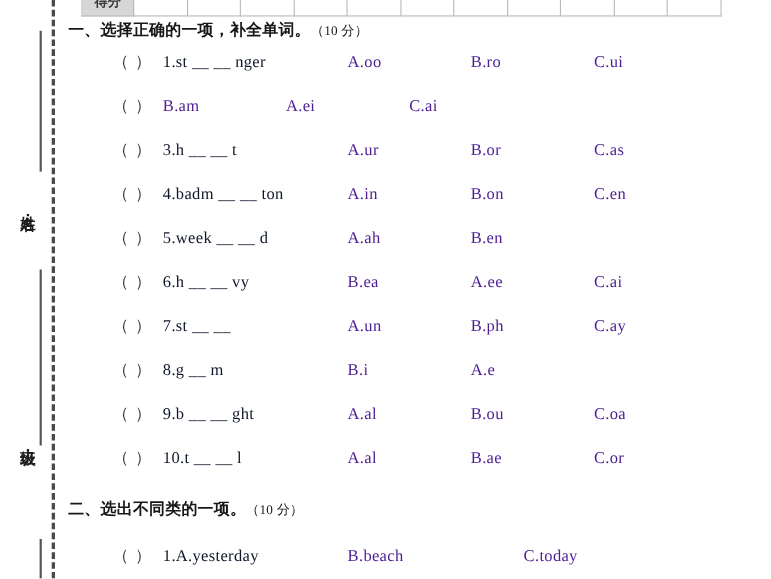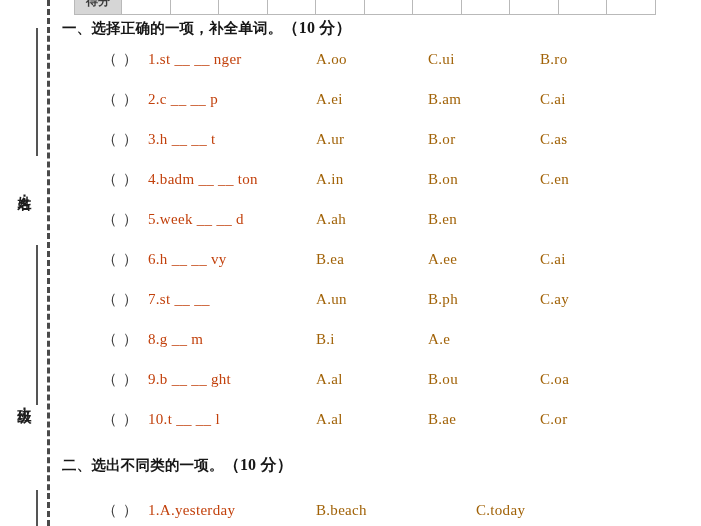--- a/index.html
+++ b/index.html
@@ -89,22 +89,22 @@
   .section-title {
     font-family: "DejaVu Sans", sans-serif;
     font-size: 14.5px;
     font-weight: 700;
     color: #171717;
     letter-spacing: 0.2px;
     white-space: nowrap;
   }
   .section-title .pts {
     font-family: "Liberation Serif", serif;
-    font-weight: 700;
-    font-size: 16px;
+    font-weight: 400;
+    font-size: 12px;
   }
 
   .qlist { margin: 0; padding: 0; }
 
   .qrow {
     display: flex;
     align-items: baseline;
     height: 40px;
     font-size: 15px;
     line-height: 40px;
@@ -113,27 +113,27 @@
   .qrow .paren {
     width: 46px;
     margin-left: 40px;
     letter-spacing: 1px;
     color: #3a3a3a;
     flex: none;
   }
   .qrow .stem {
     width: 168px;
     flex: none;
-    color: #c2410c;
+    color: #0f172a;
     letter-spacing: 0.3px;
   }
   .qrow .opt {
     width: 112px;
     flex: none;
-    color: #a16207;
+    color: #4c1d95;
     letter-spacing: 0.3px;
   }
   .qrow .opt.wide { width: 160px; }
 
   .sec2 { margin-top: 16px; }
   .sec2-title { margin-bottom: 14px; }
 
   .blank { letter-spacing: 0; }
 </style>
 </head>
@@ -172,29 +172,28 @@
     <div class="section-title">
       <span>一、选择正确的一项，补全单词。</span><span class="pts">（10 分）</span>
     </div>
 
     <div class="qlist">
 
       <div class="qrow">
         <span class="paren">（    ）</span>
         <span class="stem blank">1.st __ __ nger</span>
         <span class="opt">A.oo</span>
+        <span class="opt">B.ro</span>
         <span class="opt">C.ui</span>
-        <span class="opt">B.ro</span>
-      </div>
-
-      <div class="qrow">
-        <span class="paren">（    ）</span>
-        <span class="stem blank">2.c __ __ p</span>
+      </div>
+
+      <div class="qrow">
+        <span class="paren">（    ）</span>
+        <span class="opt">B.am</span>
         <span class="opt">A.ei</span>
-        <span class="opt">B.am</span>
         <span class="opt">C.ai</span>
       </div>
 
       <div class="qrow">
         <span class="paren">（    ）</span>
         <span class="stem blank">3.h __ __ t</span>
         <span class="opt">A.ur</span>
         <span class="opt">B.or</span>
         <span class="opt">C.as</span>
       </div>

